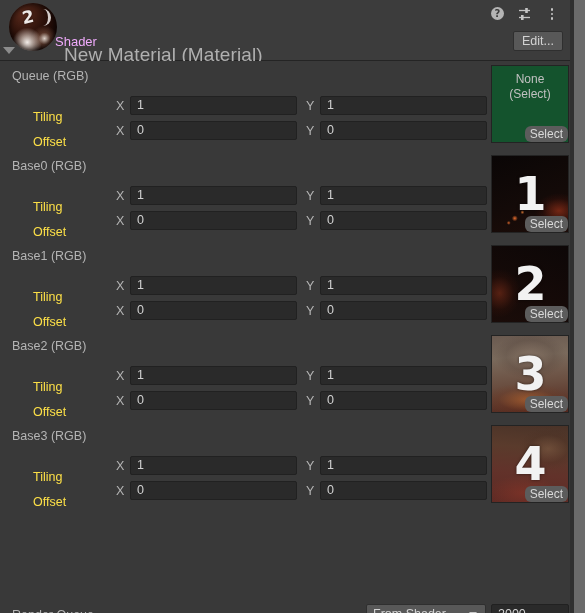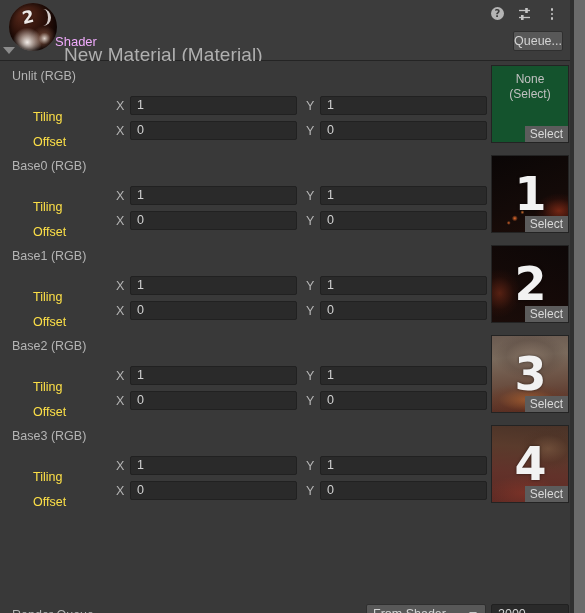--- a/index.html
+++ b/index.html
@@ -296,21 +296,21 @@
   .select-btn {
     position: absolute;
     right: 0;
     bottom: 0;
     background: #5c5c5c;
     color: #d8d8d8;
     font-size: 12px;
     line-height: 16px;
     height: 16px;
     padding: 0 5px;
-    border-radius: 0;
+    border-radius: 6px;
   }
   .tex-img {
     position: absolute;
     left: 0; top: 0;
     width: 100%; height: 100%;
   }
   .tex-num {
     position: absolute;
     left: 0; top: 0;
     width: 100%; height: 100%;
@@ -430,30 +430,30 @@
         <div class="dots3">
           <span></span>
             <span></span>
             <span></span>
         </div>
       </div>
     </div>
 
     <div class="shader-row">
       <div class="shader-label">Shader</div>
-      <div class="edit-btn">Queue...</div>
+      <div class="edit-btn">Edit...</div>
     </div>
 
     <div class="foldout-arrow"></div>
   </div>
 
   <div class="body-area">
     <div id="prop-container">
         <div class="prop-block" style="top: 8px;">
-          <div class="prop-title">Unlit (RGB)</div>
+          <div class="prop-title">Queue (RGB)</div>
           <div class="sub-row" style="top: 27px;">
             <div class="sub-label">Tiling</div>
             <div class="axis-x">X</div>
             <div class="num-field field-x">1</div>
             <div class="axis-y">Y</div>
             <div class="num-field field-y">1</div>
           </div>
           <div class="sub-row" style="top: 52px;">
             <div class="sub-label">Offset</div>
             <div class="axis-x">X</div>

